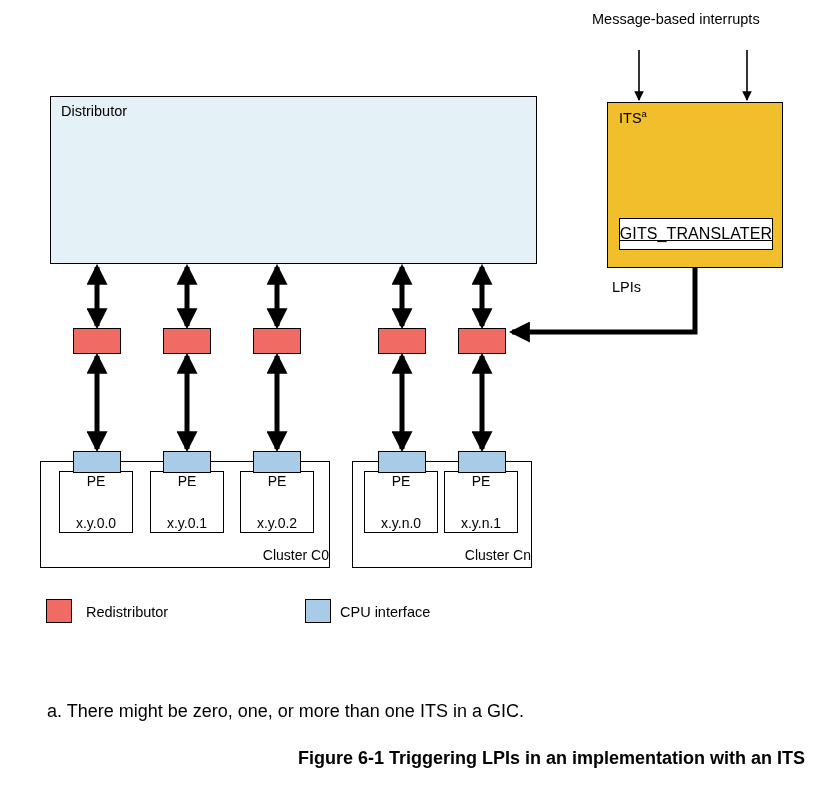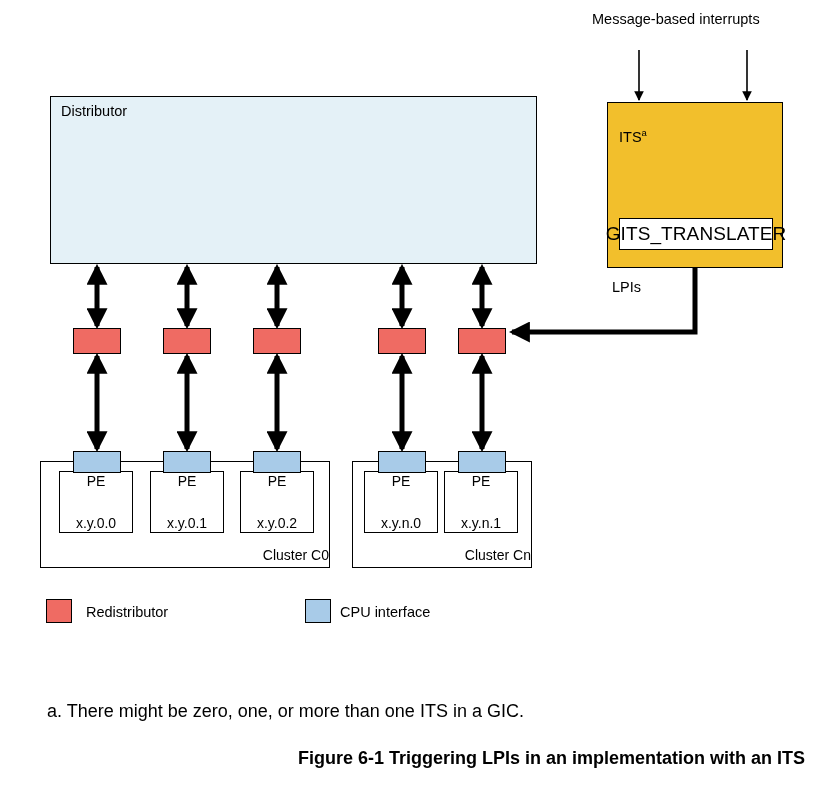--- a/index.html
+++ b/index.html
@@ -53,42 +53,42 @@
     left: 607px; top: 102px;
     width: 176px; height: 166px;
     background: #f2bf2c;
   }
   #its-box .node-label {
     position: absolute;
     left: 11px; top: 7px;
     font-size: 14.5px;
     line-height: 17px;
     white-space: nowrap;
-    margin-top: 19px;
   }
   #its-box .node-label sup {
     font-size: 9.5px;
     vertical-align: super;
     line-height: 0;
   }
   #gits-translater {
     position: absolute;
     left: 11px; top: 115px;
     width: 154px; height: 32px;
     background: #ffffff;
     border: 1.6px solid #000000;
     box-sizing: border-box;
     display: flex;
     align-items: center;
     justify-content: center;
   }
   #gits-translater span {
-    font-size: 19px;
+    font-size: 16px;
     letter-spacing: 0.1px;
     white-space: nowrap;
+    text-decoration: underline;
   }
 
   
   .redistributor {
     background: #ef6b63;
     height: 26px;
     width: 48px;
     top: 328px;
   }
   

